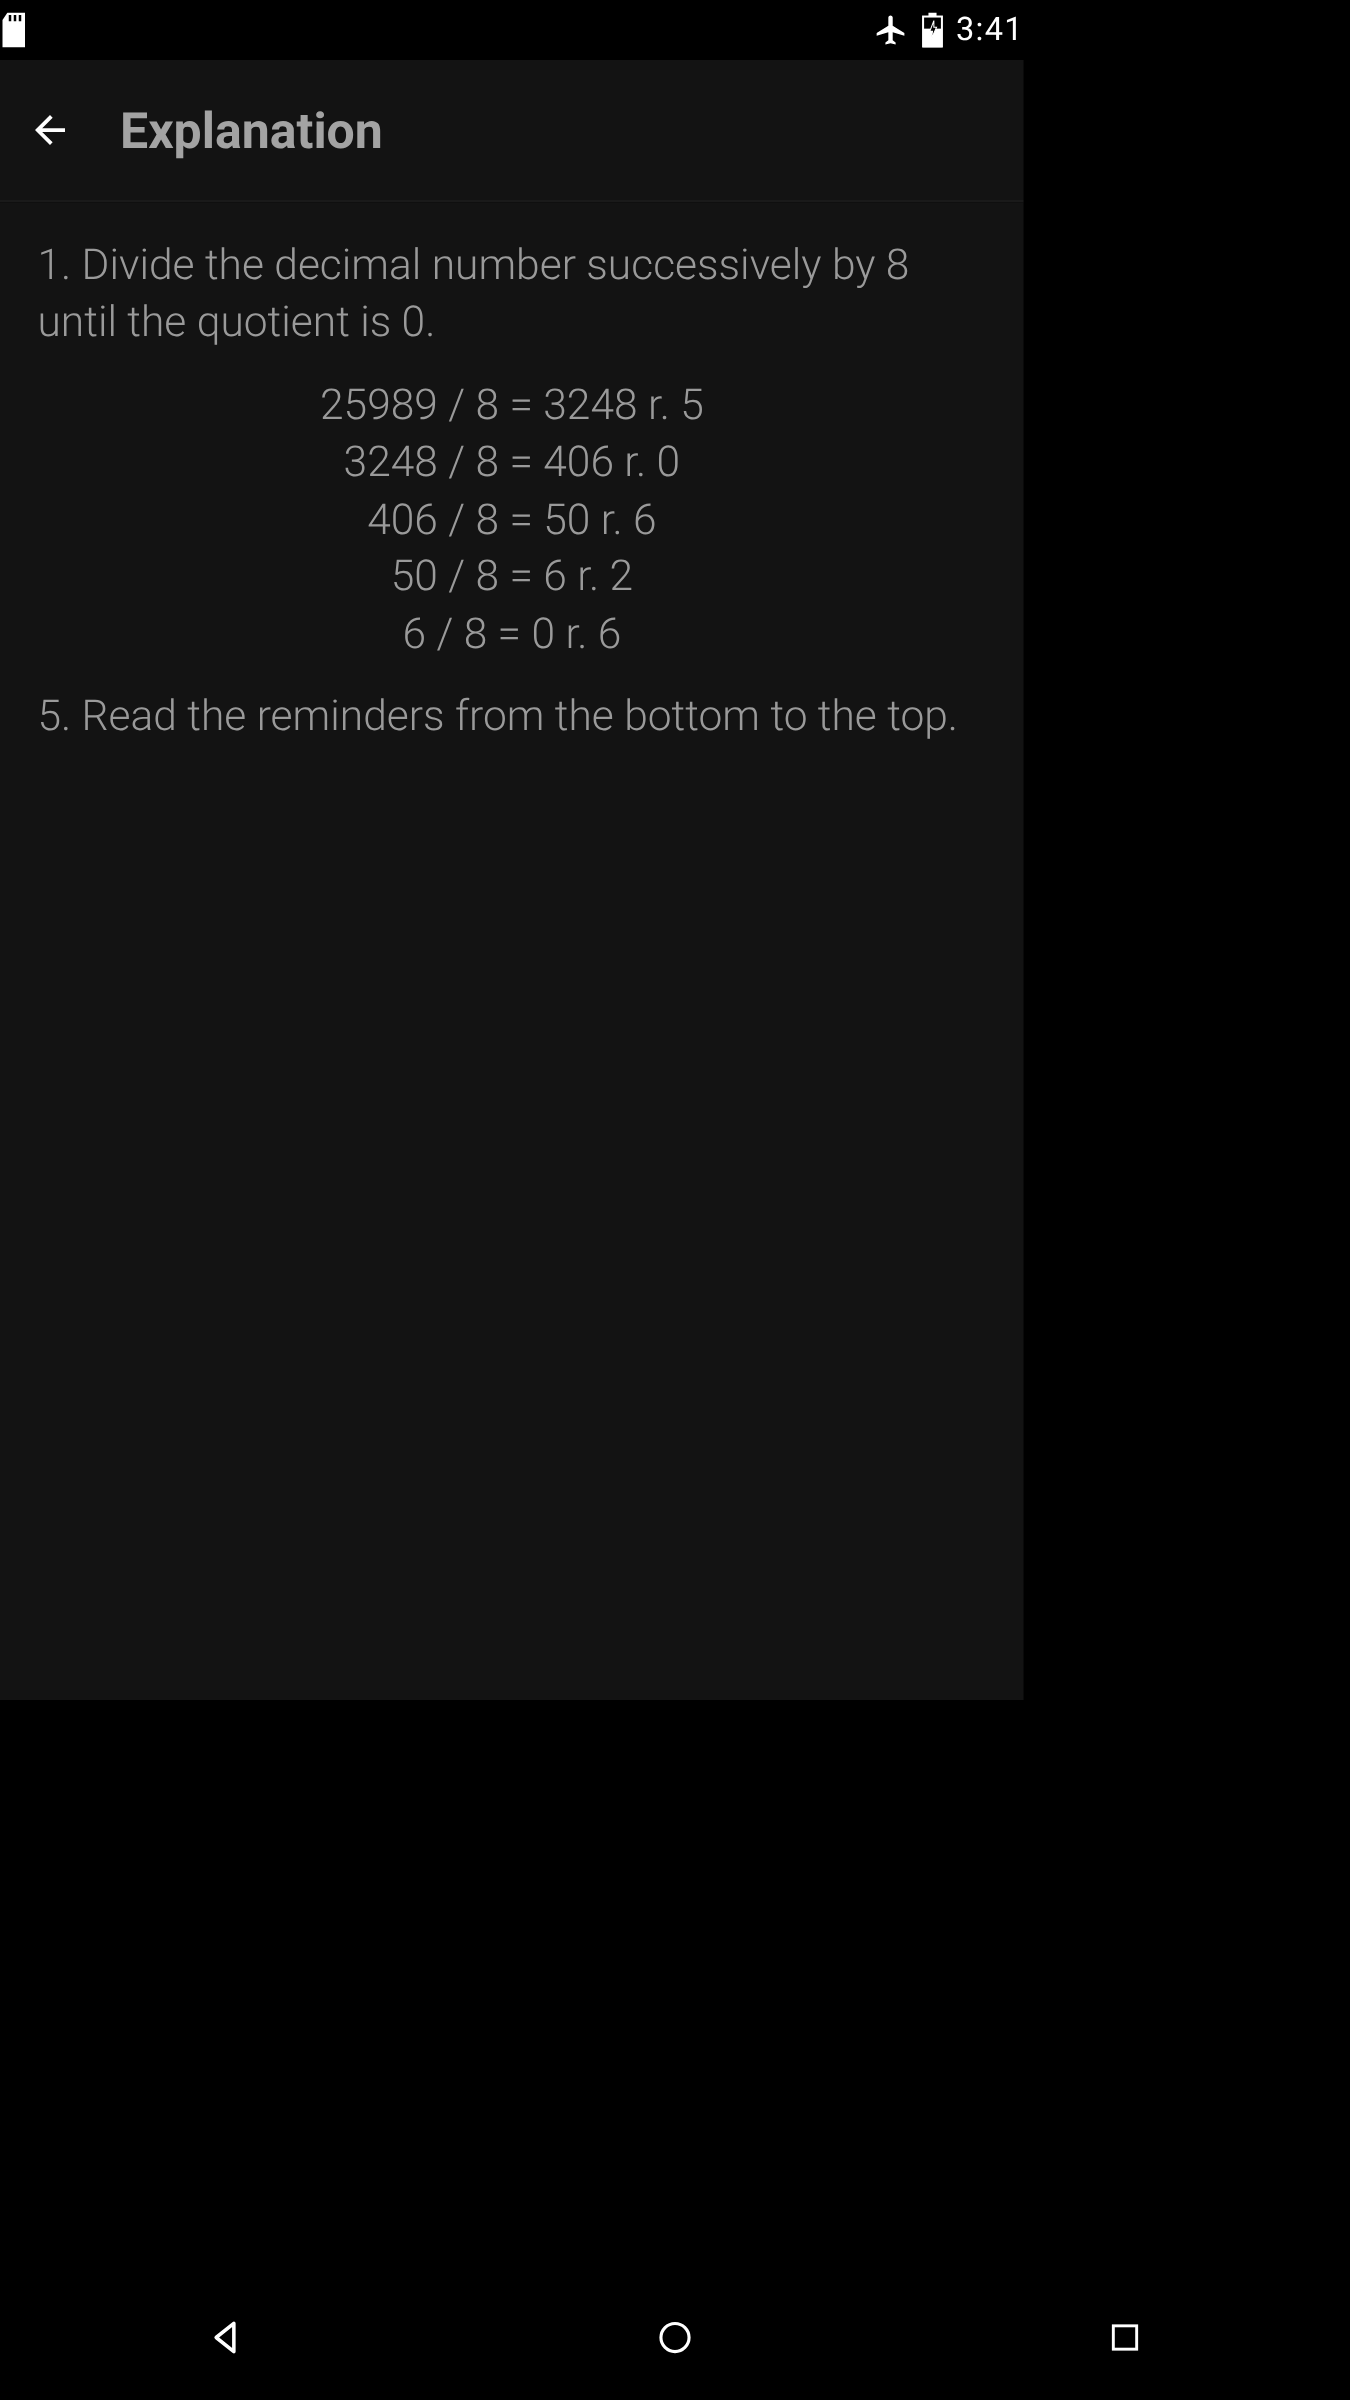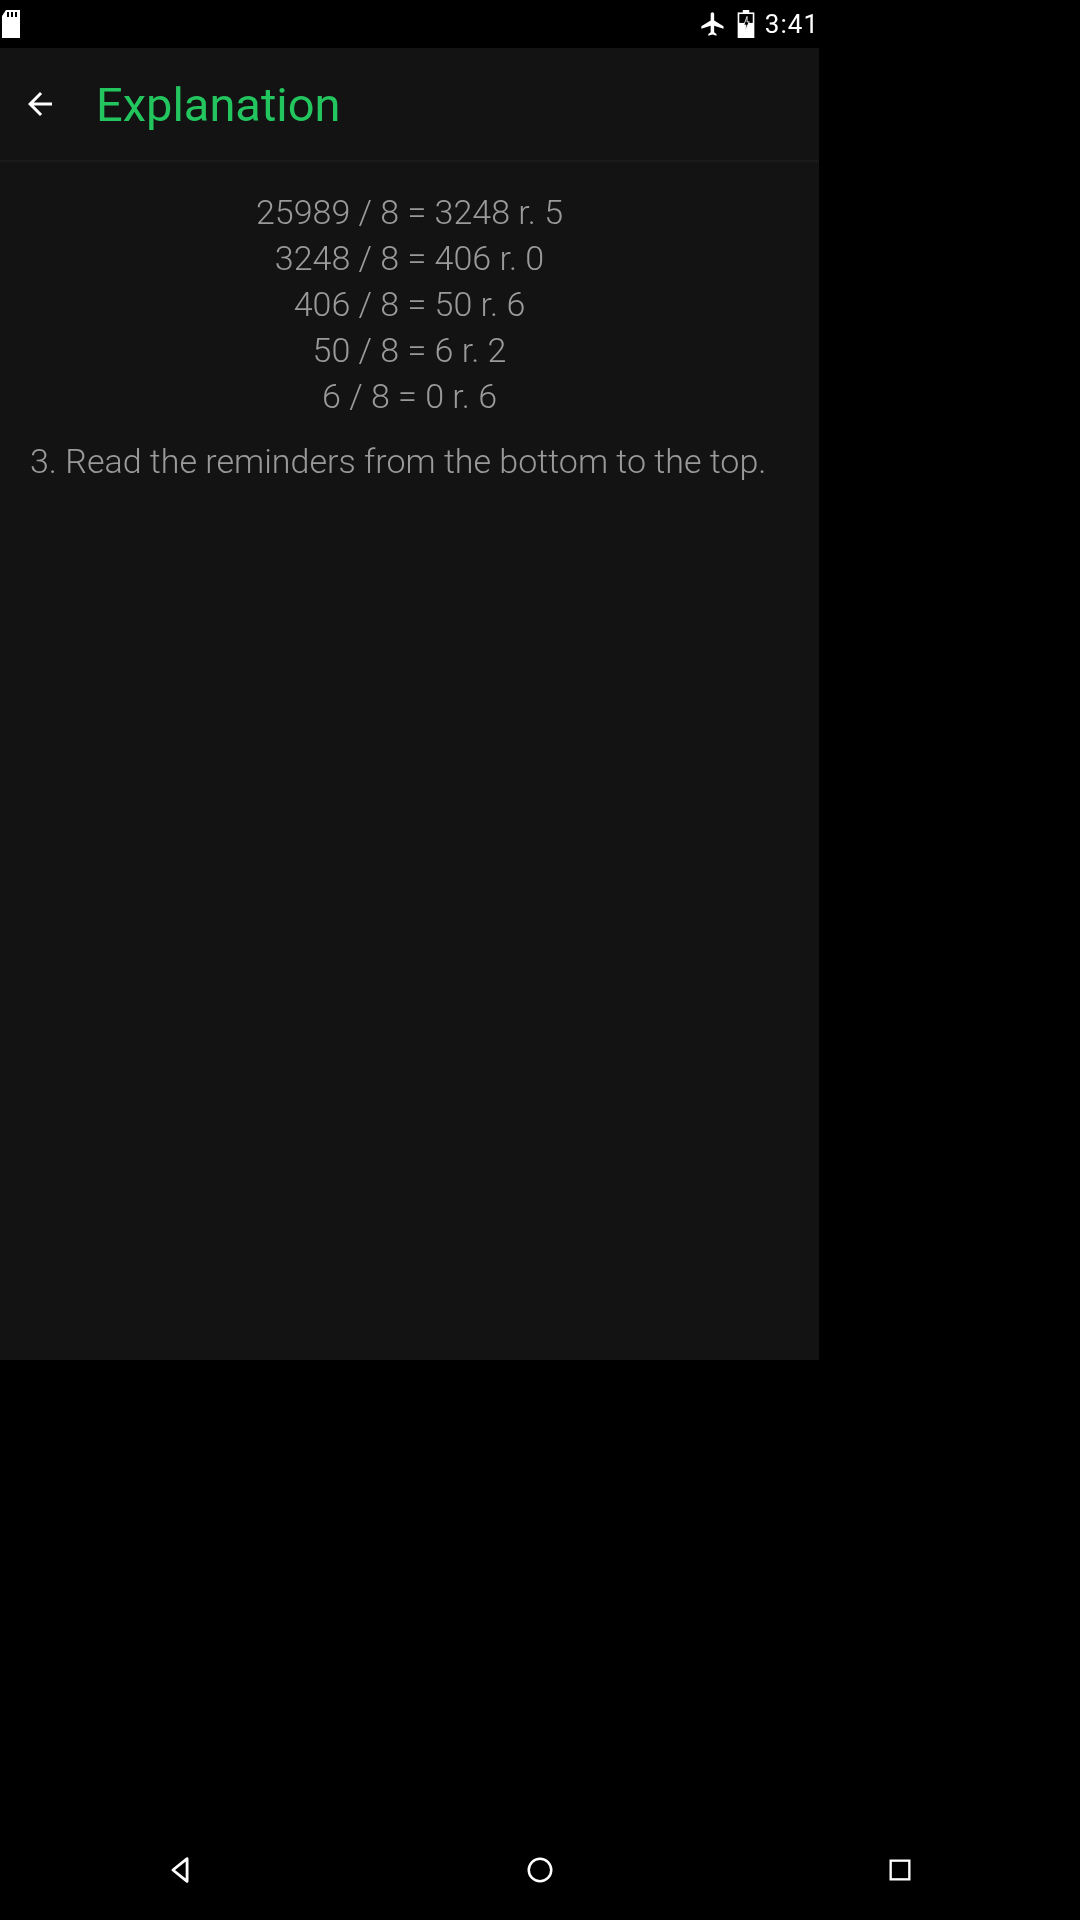--- a/index.html
+++ b/index.html
@@ -39,23 +39,23 @@
   .back-arrow {
     width: 48px;
     height: 48px;
     display: flex;
     align-items: center;
     justify-content: center;
     margin-right: 32px;
     cursor: pointer;
   }
   .app-title {
-    font-size: 47px;
-    font-weight: 400;
-    color: #22c55e;
+    font-size: 40px;
+    font-weight: 700;
+    color: #a3a3a3;
   }
 
   .divider {
     height: 2px;
     background: #1a1a1a;
   }
 
   .content {
     background: #131313;
     height: calc(100% - 48px - 112px - 2px - 100px);
@@ -138,26 +138,27 @@
     <svg viewBox="0 0 24 24" width="36" height="36">
       <path d="M20 11H7.83l5.59-5.59L12 4l-8 8 8 8 1.41-1.41L7.83 13H20v-2z" fill="#fff"></path>
     </svg>
   </div>
   <div class="app-title">Explanation</div>
 </div>
 
 <div class="divider"></div>
 
 <div class="content">
+  <div class="step1">1. Divide the decimal number successively by 8 until the quotient is 0.</div>
   <div class="calc-block">25989 / 8 = 3248 r. 5
 3248 / 8 = 406 r. 0
 406 / 8 = 50 r. 6
 50 / 8 = 6 r. 2
 6 / 8 = 0 r. 6</div>
-  <div class="step2">3. Read the reminders from the bottom to the top.</div>
+  <div class="step2">5. Read the reminders from the bottom to the top.</div>
 </div>
 
 <div class="nav-bar">
   <div class="nav-btn">
     <svg viewBox="0 0 24 24" width="34" height="34">
       <path d="M17 4 L7 12 L17 20 Z" fill="none" stroke="#fff" stroke-width="2" stroke-linejoin="round"></path>
     </svg>
   </div>
   <div class="nav-btn">
     <svg viewBox="0 0 24 24" width="30" height="30">

